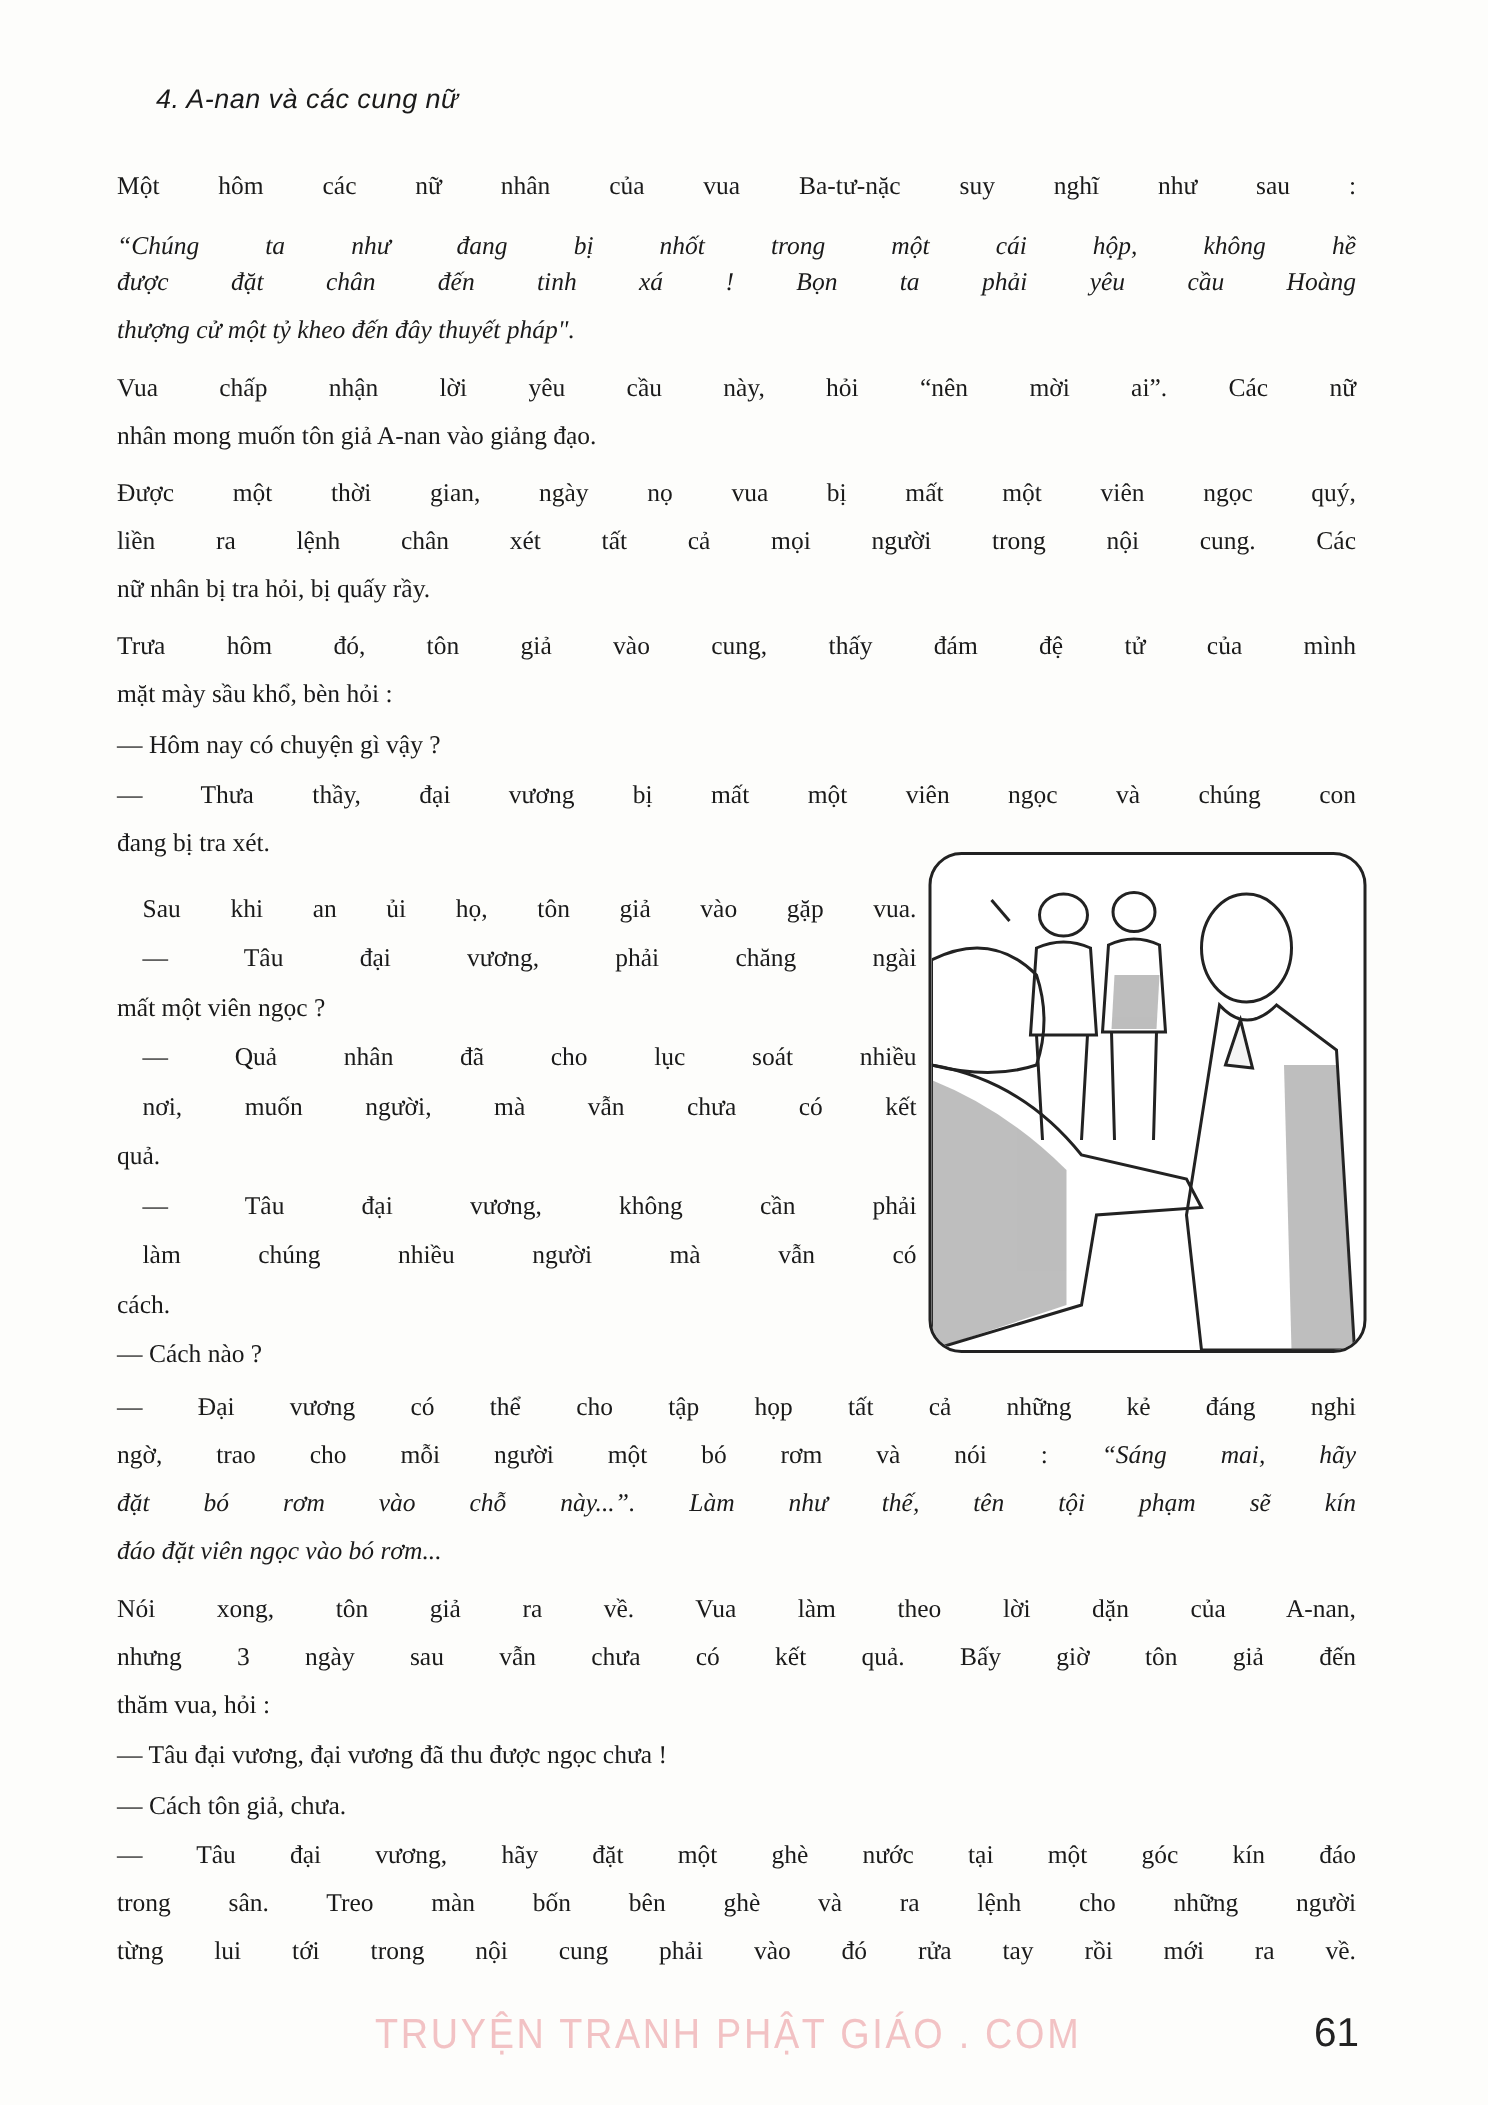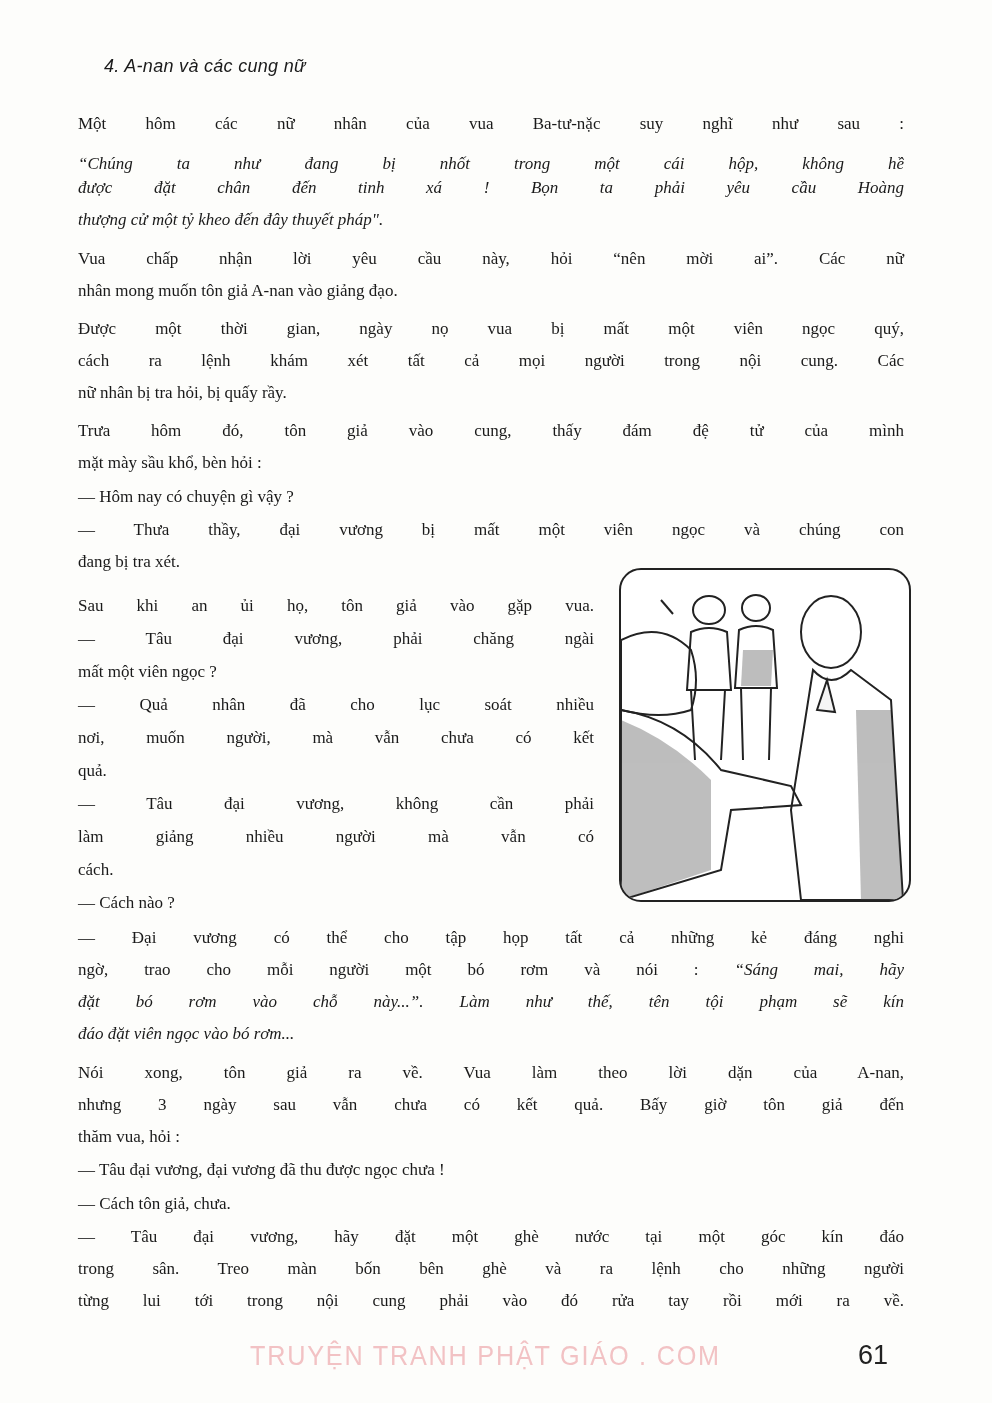--- a/index.html
+++ b/index.html
@@ -12,28 +12,28 @@
   .title {
     position: absolute; left: 84px; top: 56px;
     font-family: "Liberation Sans", "DejaVu Sans", sans-serif;
     font-style: italic; font-size: 18px; letter-spacing: 0.3px; margin-left: 20px;
   }
   .line {
     position: absolute; left: 78px; font-size: 17px; line-height: 32px;
     white-space: nowrap;
   }
   .just { text-align: justify; text-align-last: justify; width: 826px; }
-  .justn { text-align: justify; text-align-last: justify; width: 516px; }
+  .justn { text-align: justify; text-align-last: justify; width: 516px; margin-left: 17px; }
   .it { font-style: italic; text-align: center; }
   .figure {
     position: absolute; left: 619px; top: 568px; width: 288px; height: 330px;
     border: 2px solid #222; border-radius: 22px; background: #fff; overflow: hidden;
   }
   .pagenum {
-    position: absolute; left: 858px; top: 1340px; font-size: 27px;
+    position: absolute; left: 876px; top: 1340px; font-size: 27px;
     font-family: "Liberation Sans", "DejaVu Sans", sans-serif; color: #222;
   }
   .watermark {
     position: absolute; left: 250px; top: 1340px; font-size: 28px;
     font-family: "Liberation Sans", "DejaVu Sans", sans-serif;
     color: #f2c2c4; letter-spacing: 2px; transform: scaleX(0.9); transform-origin: left;
   }
 </style>
 </head>
 <body>
@@ -42,37 +42,37 @@
 
 <div class="line just" style="top:108px">Một hôm các nữ nhân của vua Ba-tư-nặc suy nghĩ như sau :</div>
 <div class="line just it" style="top:148px">“Chúng ta như đang bị nhốt trong một cái hộp, không hề</div>
 <div class="line just it" style="top:172px">được đặt chân đến tinh xá ! Bọn ta phải yêu cầu Hoàng</div>
 <div class="line it" style="top:204px">thượng cử một tỷ kheo đến đây thuyết pháp".</div>
 
 <div class="line just" style="top:243px">Vua chấp nhận lời yêu cầu này, hỏi “nên mời ai”. Các nữ</div>
 <div class="line" style="top:275px">nhân mong muốn tôn giả A-nan vào giảng đạo.</div>
 
 <div class="line just" style="top:313px">Được một thời gian, ngày nọ vua bị mất một viên ngọc quý,</div>
-<div class="line just" style="top:345px">cách ra lệnh khám xét tất cả mọi người trong nội cung. Các</div>
+<div class="line just" style="top:345px">liền ra lệnh chân xét tất cả mọi người trong nội cung. Các</div>
 <div class="line" style="top:377px">nữ nhân bị tra hỏi, bị quấy rầy.</div>
 
 <div class="line just" style="top:415px">Trưa hôm đó, tôn giả vào cung, thấy đám đệ tử của mình</div>
 <div class="line" style="top:447px">mặt mày sầu khổ, bèn hỏi :</div>
 <div class="line" style="top:481px">— Hôm nay có chuyện gì vậy ?</div>
 <div class="line just" style="top:514px">— Thưa thầy, đại vương bị mất một viên ngọc và chúng con</div>
 <div class="line" style="top:546px">đang bị tra xét.</div>
 
 <div class="line justn" style="top:590px">Sau khi an ủi họ, tôn giả vào gặp vua.</div>
 <div class="line justn" style="top:623px">— Tâu đại vương, phải chăng ngài</div>
 <div class="line" style="top:656px">mất một viên ngọc ?</div>
 <div class="line justn" style="top:689px">— Quả nhân đã cho lục soát nhiều</div>
 <div class="line justn" style="top:722px">nơi, muốn người, mà vẫn chưa có kết</div>
 <div class="line" style="top:755px">quả.</div>
 <div class="line justn" style="top:788px">— Tâu đại vương, không cần phải</div>
-<div class="line justn" style="top:821px">làm giảng nhiều người mà vẫn có</div>
+<div class="line justn" style="top:821px">làm chúng nhiều người mà vẫn có</div>
 <div class="line" style="top:854px">cách.</div>
 <div class="line" style="top:887px">— Cách nào ?</div>
 
 <div class="figure">
   <svg width="288" height="330" viewBox="0 0 288 330">
 
     <g fill="none" stroke="#222" stroke-width="2">
       <ellipse cx="88" cy="40" rx="16" ry="14"></ellipse>
       <path d="M70 62 Q88 54 106 62 L110 120 L66 120 Z"></path>
       <path d="M70 120 L74 190 M104 120 L100 190"></path>

